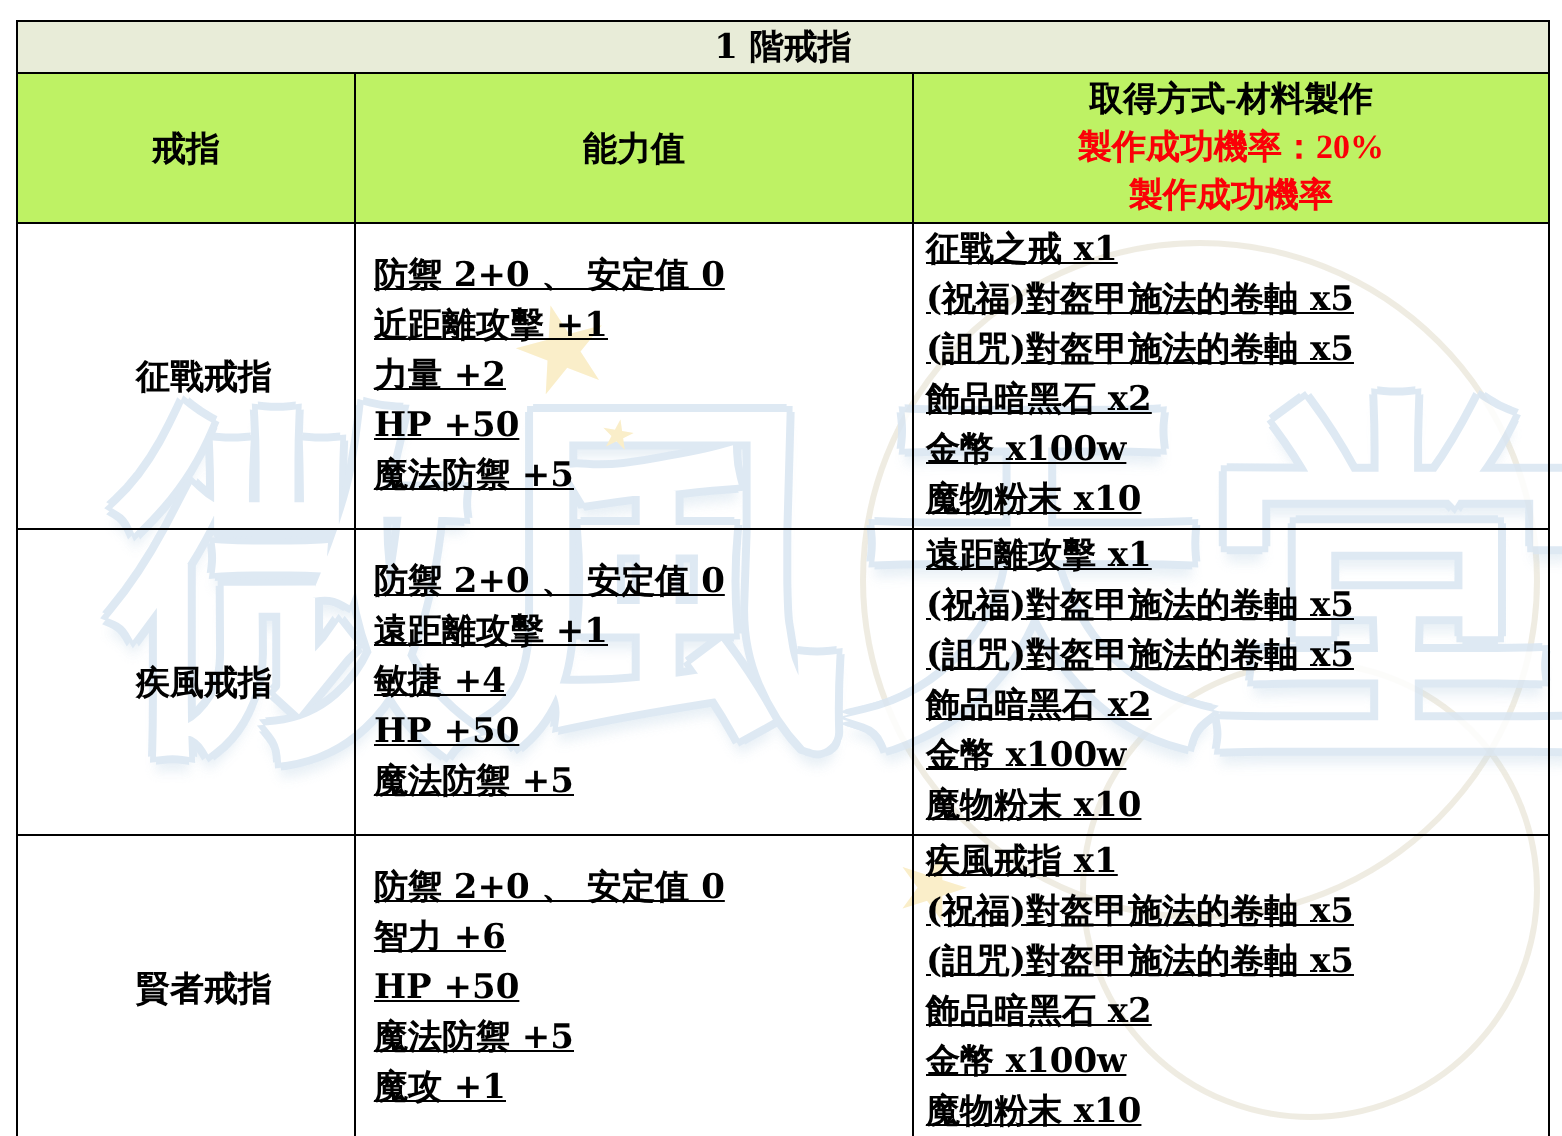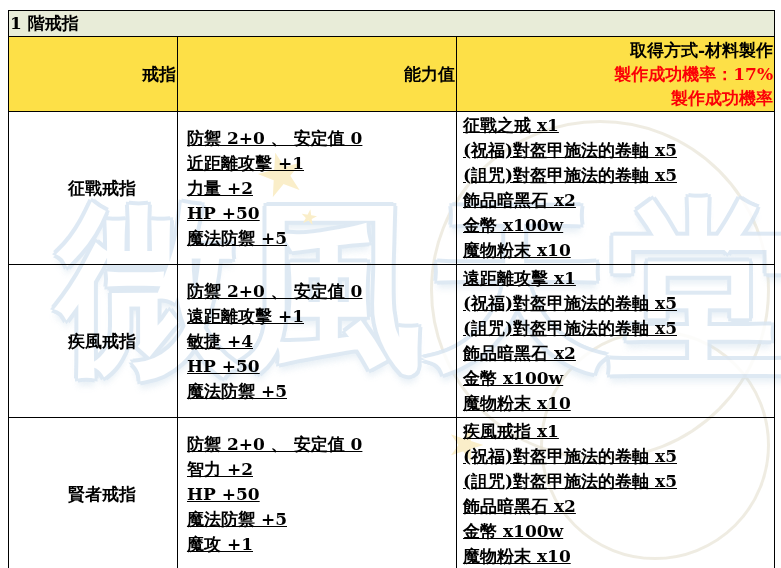--- a/index.html
+++ b/index.html
@@ -82,29 +82,31 @@
   .ring-table td {
     border: 1.6px solid #000000;
     font-size: 17px;
   }
   .ring-table .col-ring  { width: 169px; }
   .ring-table .col-stats { width: 279px; }
   .ring-table .col-mat   { width: 318px; }
 
   tr.title-row td {
     height: 16px;
+    text-align: center;
     vertical-align: middle;
     background: #e8ecd8;
     font-size: 17px;
   }
   tr.header-row td {
     height: 75px;
-    text-align: right;
-    vertical-align: middle;
-    background: #fde047;
+    text-align: center;
+    vertical-align: middle;
+    background: #bef264;
+    font-family: Liberation Serif, serif;
   }
   tr.header-row .acq-head-line { line-height: 24px; }
   .red-note { color: #fb0007; }
 
   tr.data-row td { background: transparent; padding-left: 19px; }
   tr.data-row .ring-cell {
     text-align: center;
     vertical-align: middle;
   }
   tr.data-row .stats-cell {
@@ -147,21 +149,21 @@
   <tbody>
       <tr class="title-row">
     <td colspan="3">1 階戒指</td>
   </tr>
 
   <tr class="header-row">
     <td>戒指</td>
     <td>能力值</td>
     <td>
       <div class="acq-head-line">取得方式-材料製作</div>
-      <div class="acq-head-line red-note">製作成功機率：17%</div>
+      <div class="acq-head-line red-note">製作成功機率：20%</div>
       <div class="acq-head-line red-note">製作成功機率</div>
     </td>
   </tr>
 
   <tr class="data-row row-0">
     <td class="ring-cell">征戰戒指</td>
     <td class="stats-cell">
       <div class="cell-line">防禦 2+0 、 安定值 0</div>
       <div class="cell-line">近距離攻擊 +1</div>
       <div class="cell-line">力量 +2</div>
@@ -194,21 +196,21 @@
       <div class="cell-line">飾品暗黑石 x2</div>
       <div class="cell-line">金幣 x100w</div>
       <div class="cell-line">魔物粉末 x10</div>
     </td>
   </tr>
 
   <tr class="data-row row-2">
     <td class="ring-cell">賢者戒指</td>
     <td class="stats-cell">
       <div class="cell-line">防禦 2+0 、 安定值 0</div>
-      <div class="cell-line">智力 +2</div>
+      <div class="cell-line">智力 +6</div>
       <div class="cell-line">HP +50</div>
       <div class="cell-line">魔法防禦 +5</div>
       <div class="cell-line">魔攻 +1</div>
     </td>
     <td class="mat-cell">
       <div class="cell-line">疾風戒指 x1</div>
       <div class="cell-line">(祝福)對盔甲施法的卷軸 x5</div>
       <div class="cell-line">(詛咒)對盔甲施法的卷軸 x5</div>
       <div class="cell-line">飾品暗黑石 x2</div>
       <div class="cell-line">金幣 x100w</div>

